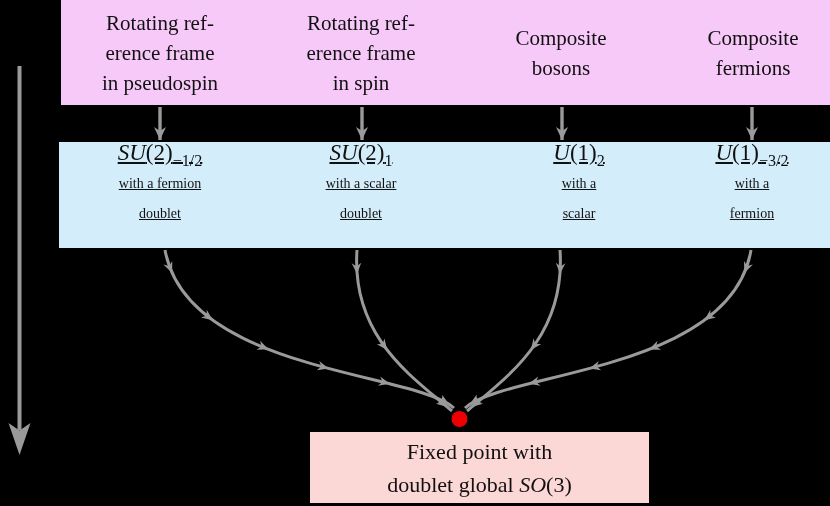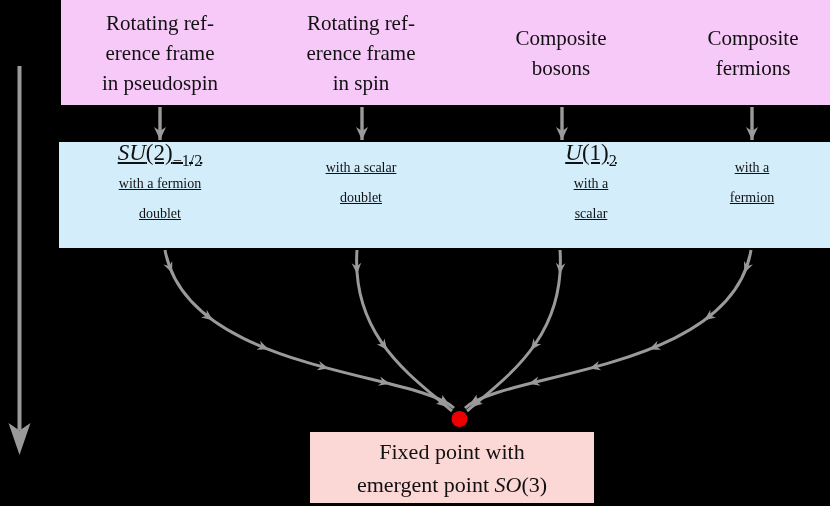--- a/index.html
+++ b/index.html
@@ -6,21 +6,21 @@
     --background:#000000; --top-box:#f7c9f9; --middle-box:#d3edfb;
     --bottom-box:#fbd7d6; --arrow:#9a9a9a; --fixed-point:#ee0000; --text:#111111;
   }
   html,body{margin:0;padding:0;background:#000;}
   .stage{position:relative;width:830px;height:506px;background:var(--background);
          overflow:hidden;font-family:"Liberation Serif","DejaVu Serif",serif;color:var(--text);}
   .stage svg{position:absolute;left:0;top:0;}
   .band{position:absolute;}
   .band.top{left:61px;top:0;width:769px;height:105px;background:var(--top-box);}
   .band.mid{left:59px;top:142px;width:771px;height:106px;background:var(--middle-box);}
-  .band.bottom{left:310px;top:432px;width:284px;height:71px;background:var(--bottom-box);
+  .band.bottom{left:310px;top:432px;width:339px;height:71px;background:var(--bottom-box);
                display:flex;flex-direction:column;justify-content:center;align-items:center;
                font-size:22px;line-height:33px;text-align:center;}
   .col{position:absolute;width:210px;transform:translateX(-50%);
        display:flex;flex-direction:column;justify-content:center;align-items:center;
        text-align:center;}
   .col.toprow{top:0;height:105px;font-size:21px;line-height:30px;white-space:pre-line;}
   .col.midrow{top:142px;height:81px;text-decoration:underline;}
   .mathline{font-size:23px;line-height:33px;}
   .mathline i{font-style:italic;}
   .mathline sub{font-size:0.7em;line-height:0;}
@@ -88,31 +88,33 @@
 bosons</div>
   <div class="col toprow" style="left:753px">Composite
 fermions</div>
 
   <div class="col midrow" style="left:160px">
     <div class="mathline"><i>SU</i><span>(2)</span><sub>−1/2</sub></div>
     <div class="desc">with a fermion
 doublet</div>
   </div>
   <div class="col midrow" style="left:361px">
+    <div class="mathline"><i>SU</i><span>(2)</span><sub>1</sub></div>
     <div class="desc">with a scalar
 doublet</div>
   </div>
-  <div class="col midrow" style="left:591px">
+  <div class="col midrow" style="left:579px">
     <div class="mathline"><i>U</i><span>(1)</span><sub>2</sub></div>
     <div class="desc">with a
 scalar</div>
   </div>
   <div class="col midrow" style="left:752px">
+    <div class="mathline"><i>U</i><span>(1)</span><sub>−3/2</sub></div>
     <div class="desc">with a
 fermion</div>
   </div>
 
   <div class="band bottom">
     <div>Fixed point with</div>
-    <div class="bmath"><span>emergent point </span><i>SO</i><span>(3)</span></div>
+    <div class="bmath"><span>doublet global </span><i>SO</i><span>(3)</span></div>
   </div>
 
 </div>
 
 </body></html>

